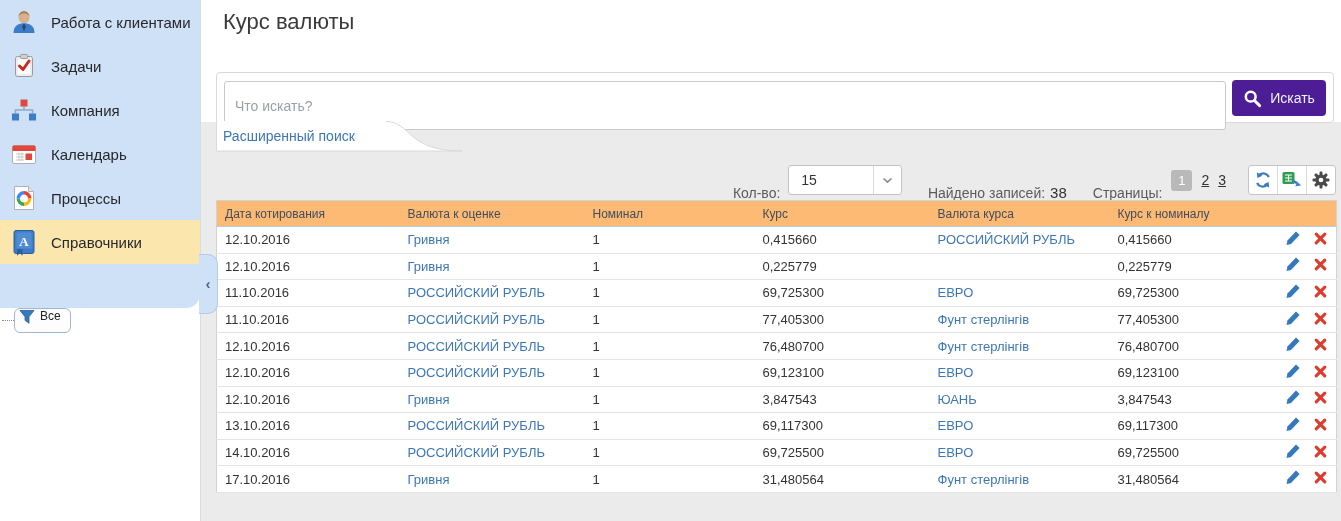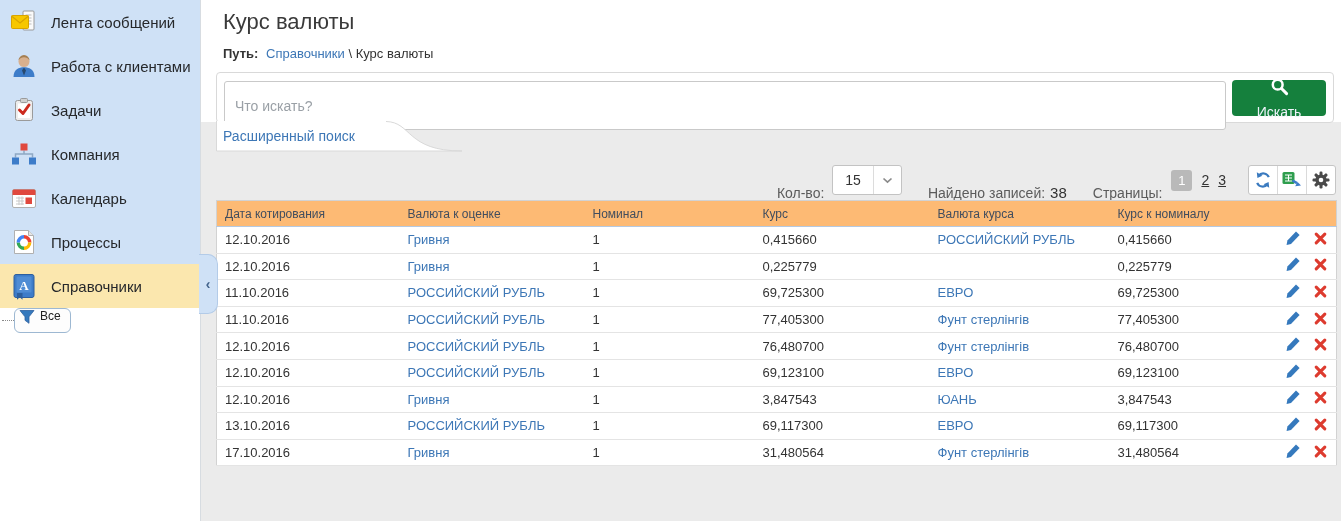--- a/index.html
+++ b/index.html
@@ -30,30 +30,30 @@
   .breadcrumb{position:absolute;left:22px;top:46px;font-size:13px;color:#333;z-index:2;}
   .breadcrumb b{margin-right:4px;}
   a.lnk{color:#3d77b6;text-decoration:none;cursor:pointer;}
   
   .search-panel{position:absolute;left:15px;top:72px;width:1118px;height:51px;background:#fff;
     border:1px solid #d9d9d9;border-radius:4px;z-index:3;box-sizing:border-box;}
   .search-input{position:absolute;left:7px;top:8px;width:1002px;height:49px;box-sizing:border-box;
     border:1px solid #c9c9c9;border-radius:3px;font-size:14px;color:#333;padding:0 10px;outline:none;
     font-family:"Liberation Sans",sans-serif;}
   .search-input::placeholder{color:#9aa0a6;}
-  .search-btn{position:absolute;right:7px;top:7px;width:94px;height:36px;background:#15803d;border:none;
+  .search-btn{position:absolute;right:7px;top:7px;width:94px;height:36px;background:#4c1d95;border:none;
     border-radius:4px;color:#eef3fa;font-size:14px;display:flex;align-items:center;justify-content:center;
-    gap:8px;cursor:pointer;font-family:"Liberation Sans",sans-serif;flex-direction:column;}
+    gap:8px;cursor:pointer;font-family:"Liberation Sans",sans-serif;}
   .adv-tab{position:absolute;left:15px;top:121px;width:250px;height:32px;z-index:4;}
   .adv-link{position:absolute;left:22px;top:128px;font-size:14px;z-index:5;}
   
   .toolbar{position:absolute;top:164px;right:6px;height:32px;display:flex;align-items:center;z-index:2;}
   .tb-label{font-size:14px;color:#5b5b5b;margin-top:25px;}
   .count-select{display:inline-flex;margin-left:8px;height:28px;border:1px solid #c3c3c3;border-radius:3px;
-    background:#fff;align-items:stretch;cursor:pointer;}
+    background:#fff;align-items:stretch;cursor:pointer;gap:44px;}
   .count-select .val{padding:0 12px;font-size:14px;color:#333;display:flex;align-items:center;}
   .count-select .arrow{width:27px;border-left:1px solid #dcdcdc;display:flex;align-items:center;justify-content:center;}
   .tb-gap{width:26px;}
   .found .num{color:#333;margin-left:5px;font-size:15px;}
   .pages{display:flex;align-items:center;gap:9px;margin-left:9px;}
   .page-cur{width:21px;height:21px;background:#b9b9b9;border-radius:3px;color:#fff;font-size:13px;
     display:flex;align-items:center;justify-content:center;cursor:pointer;}
   .page-lnk{font-size:14px;color:#333;text-decoration:underline;cursor:pointer;}
   .icon-group{display:inline-flex;margin-left:22px;border:1px solid #c5c5c5;border-radius:3px;background:#fff;height:28px;}
   .icon-btn{width:28px;display:flex;align-items:center;justify-content:center;cursor:pointer;}
@@ -67,31 +67,20 @@
     padding:0 8px;white-space:nowrap;overflow:hidden;}
   .rates-table td.actions{text-align:right;padding-right:9px;}
   .rates-table td.actions .act{display:inline-block;margin-left:9px;cursor:pointer;vertical-align:middle;}
 </style>
 </head>
 <body>
 
 <div class="sidebar">
   <div class="sidebar-menu">
 
-    <div class="side-item">
-      <span class="ic">
-        <svg width="28" height="28" viewBox="0 0 28 28">
-          <rect x="13" y="3" width="11" height="19" rx="1" fill="#fafafa" stroke="#9a9a9a"></rect>
-          <path d="M15.5,7 H21.5 M15.5,10 H21.5 M15.5,13 H21.5 M15.5,16 H21.5" stroke="#bdbdbd" stroke-width="1"></path>
-          <rect x="1.5" y="7.5" width="17" height="13" rx="1" fill="#f7c700" stroke="#d9a400"></rect>
-          <path d="M1.5,8 L10,15 L18.5,8" fill="none" stroke="#d9a400" stroke-width="1.3"></path>
-        </svg>
-      </span>
-      <span class="lbl">Лента сообщений</span>
-    </div>
 
     <div class="side-item">
       <span class="ic">
         <svg width="28" height="28" viewBox="0 0 28 28">
           <circle cx="14" cy="9.5" r="5.5" fill="#d8b08e"></circle>
           <path d="M8.5,8.6 A5.5,5.5 0 0 1 19.5,8.6 Q17.5,5.3 14,5.3 Q10.5,5.3 8.5,8.6 Z" fill="#a57f52"></path>
           <path d="M3.5,25 C3.5,17.5 9,15.3 14,15.3 C19,15.3 24.5,17.5 24.5,25 Z" fill="#3d7cc9"></path>
           <path d="M14,15.6 L12,18.5 L14,23.5 L16,18.5 Z" fill="#27496f"></path>
         </svg>
       </span>
@@ -175,26 +164,20 @@
   <div class="collapse-tab">
     <span>‹</span>
   </div>
 </div>
 
 <div class="content">
   <div class="gray-area"></div>
 
   <div class="page-title">Курс валюты</div>
 
-  <div class="breadcrumb">
-    <b>Путь:</b>
-    <a class="lnk">Справочники</a>
-    <span>\</span>
-    <span>Курс валюты</span>
-  </div>
 
   <div class="search-panel">
     <input class="search-input" type="text" placeholder="Что искать?" style="">
     <button class="search-btn">
       <span style="display:flex;">
         <svg width="19" height="19" viewBox="0 0 19 19">
           <circle cx="7.7" cy="7.7" r="4.9" fill="none" stroke="#ffffff" stroke-width="2.5"></circle>
           <path d="M11.5,11.5 L16.6,16.6" stroke="#ffffff" stroke-width="3" stroke-linecap="round"></path>
         </svg>
       </span>
@@ -448,20 +431,40 @@
           </svg>
         </span>
         <span class="act">
           <svg width="13" height="13" viewBox="0 0 13 13">
             <path d="M2.2,2.2 L10.8,10.8 M10.8,2.2 L2.2,10.8" stroke="#dd3b2f" stroke-width="3.1" stroke-linecap="round"></path>
           </svg>
         </span>
       </td>
     </tr>
 
+    <tr>
+      <td>14.10.2016</td>
+      <td><a class="lnk">РОССИЙСКИЙ РУБЛЬ</a></td>
+      <td>1</td>
+      <td>69,725500</td>
+      <td><a class="lnk">ЕВРО</a></td>
+      <td>69,725500</td>
+      <td class="actions">
+        <span class="act">
+          <svg width="16" height="17" viewBox="0 0 16 17">
+            <path d="M11,1.5 L14.6,5 L6,14 L1.6,15 L2.4,10.4 Z" fill="#3579bd"></path>
+          </svg>
+        </span>
+        <span class="act">
+          <svg width="13" height="13" viewBox="0 0 13 13">
+            <path d="M2.2,2.2 L10.8,10.8 M10.8,2.2 L2.2,10.8" stroke="#dd3b2f" stroke-width="3.1" stroke-linecap="round"></path>
+          </svg>
+        </span>
+      </td>
+    </tr>
 
     <tr>
       <td>17.10.2016</td>
       <td><a class="lnk">Гривня</a></td>
       <td>1</td>
       <td>31,480564</td>
       <td><a class="lnk">Фунт стерлінгів</a></td>
       <td>31,480564</td>
       <td class="actions">
         <span class="act">

